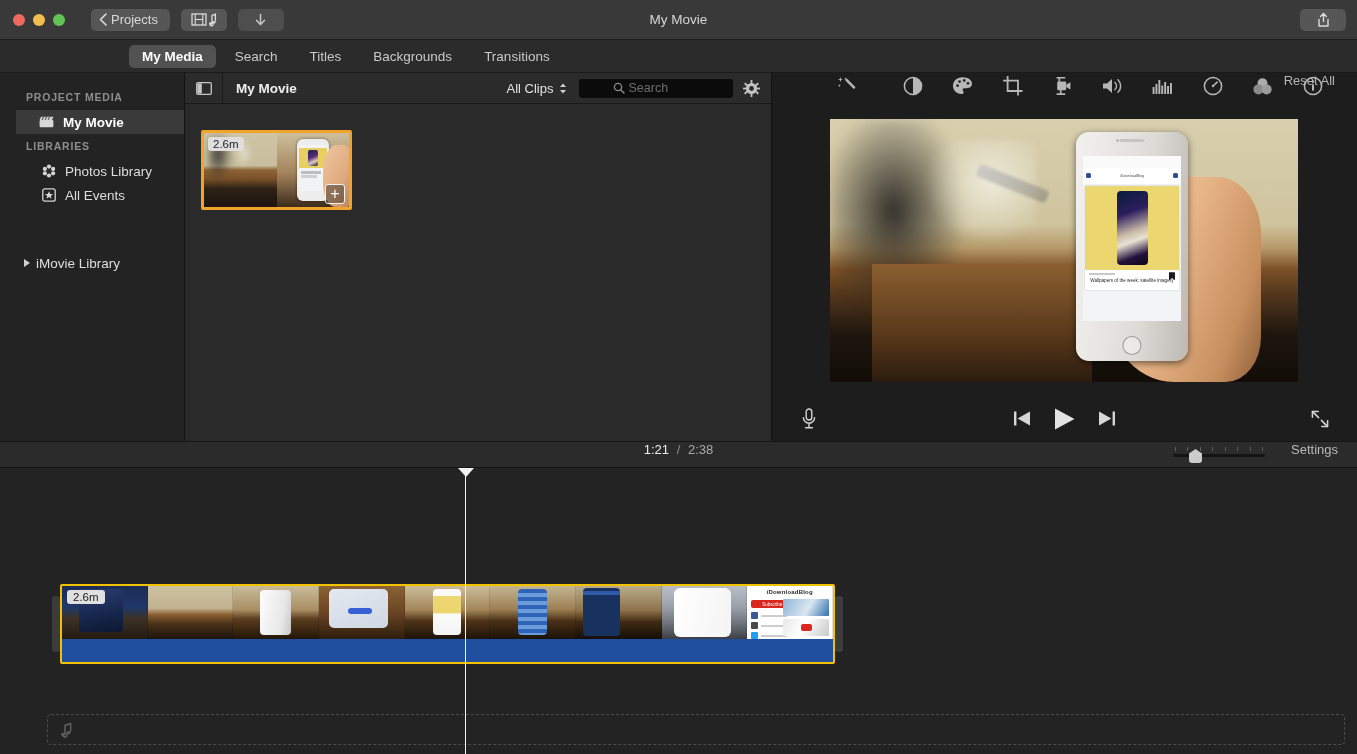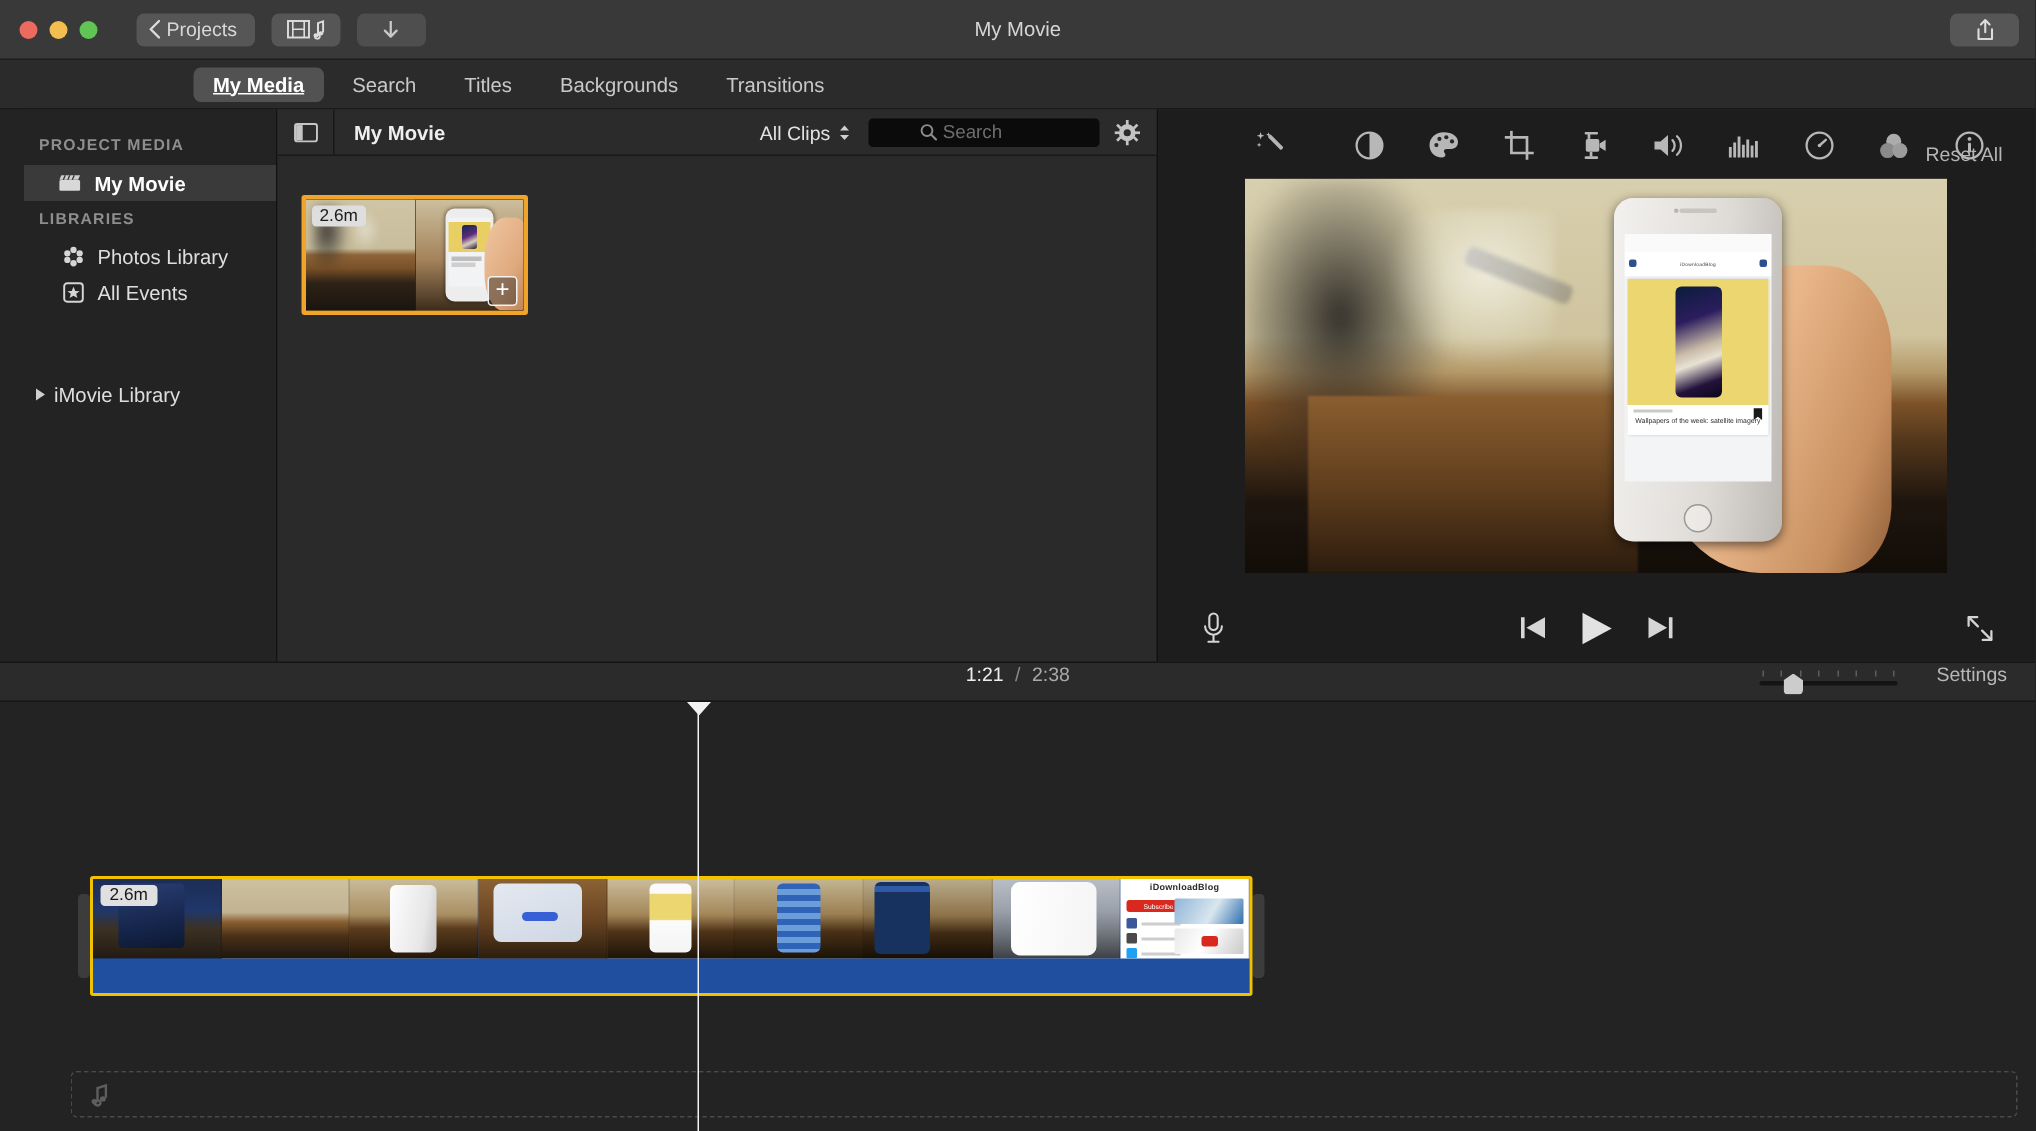--- a/index.html
+++ b/index.html
@@ -47,21 +47,21 @@
   
   .tabbar {
     height: 33px; background: #2b2b2b; display: flex; align-items: center;
     padding-left: 129px; gap: 6px; flex: none;
     border-bottom: 1px solid #1a1a1a;
   }
   .tab {
     font-size: 13.5px; color: #c9c9c9; padding: 4px 13px; border-radius: 5px;
     cursor: default; white-space: nowrap;
   }
-  .tab.active { background: #525252; color: #ffffff; font-weight: bold; text-decoration: underline; }
+  .tab.active { background: #525252; color: #ffffff; font-weight: bold; }
 
   
   .upper { display: flex; height: 368px; flex: none; padding-left: 16px; }
 
   
   .sidebar {
     width: 169px; background: #232323; flex: none;
     border-right: 1px solid #121212; padding-top: 12px;
   }
   .side-head {
@@ -144,21 +144,21 @@
   .mini-lines2 { position:absolute; left:8%; top:64%; width:56%; height:3px; background:#cfcfcf; }
   .hand {
     position: absolute; right: -6%; top: 16%; width: 42%; height: 84%;
     background: linear-gradient(120deg,#f0c7a2,#dfa97d 60%,#b97f52);
     border-radius: 45% 30% 20% 40%;
   }
 
   
   .viewer { flex: 1; background: #1d1d1d; display: flex; flex-direction: column; }
   .viewer-toolbar {
-    height: 37px; display: flex; align-items: flex-end; flex: none;
+    height: 37px; display: flex; align-items: flex-start; flex: none;
     padding: 0 14px 0 0; position: relative;
   }
   .wand { margin-left: 62px; }
   .adj-group { display: flex; align-items: center; gap: 24px; margin-left: 40px; }
   .adj-icon { width: 26px; height: 26px; display: flex; align-items: center; justify-content: center; opacity: .85; }
   .reset-all { position: absolute; right: 22px; font-size: 13px; color: #b5b5b5; }
 
   .viewer-stage { flex: 1; display: flex; align-items: flex-start; justify-content: center; padding-top: 9px; }
   .video-frame {
     width: 468px; height: 263px; background: #000; position: relative; overflow: hidden;

